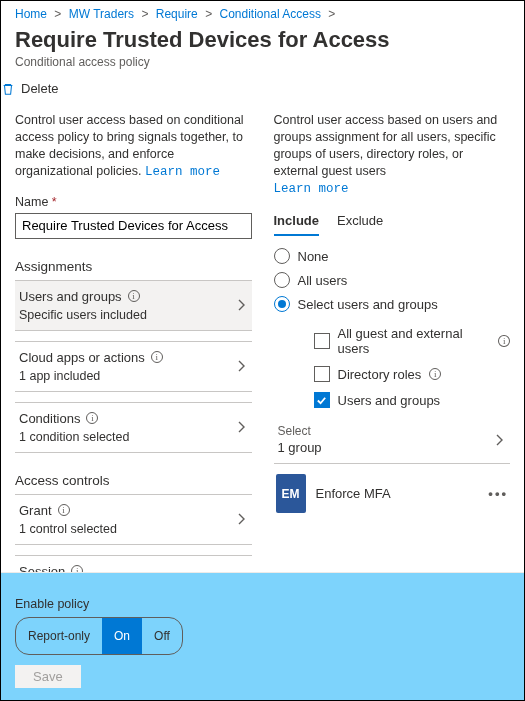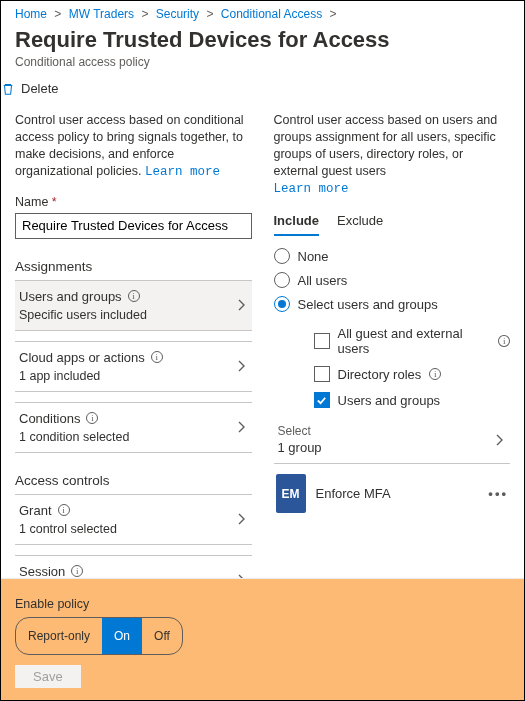--- a/index.html
+++ b/index.html
@@ -73,21 +73,21 @@
   .checkbox.checked { background:#0078d4; border-color:#0078d4; color:#fff; }
   .select-block { border-bottom:1px solid #c8c6c4; padding:8px 4px; position:relative; margin-top:8px; cursor:pointer;}
   .select-block .lbl { font-size:12px; color:#605e5c; }
   .select-block .val { font-size:13px; margin-top:2px; }
   .group-row { display:flex; align-items:center; gap:10px; padding:10px 2px; }
   .group-avatar { width:30px;height:39px;background:#2b579a;color:#fff;display:flex;align-items:center;justify-content:center;font-size:12px;font-weight:600;border-radius:2px;}
   .dots { margin-left:auto; color:#605e5c; letter-spacing:2px; cursor:pointer; font-weight:bold;}
   
   .footer {
     position:absolute; left:0; right:0; bottom:0;
-    border-top:1px solid #edebe9; padding:18px 14px 12px; background:#fdba74;
+    border-top:1px solid #edebe9; padding:24px 14px 12px; background:#7dd3fc;
   }
   .enable-label { font-size:12.5px; margin-bottom:6px; }
   .pill {
     display:inline-flex; border:1px solid #605e5c; border-radius:14px; height:38px;
     overflow:hidden; font-size:12px; align-items:stretch;
   }
   .pill span { display:flex; align-items:center; padding:0 12px; cursor:pointer;}
   .pill .sel { background:#0078d4; color:#fff; }
   .save-btn {
     margin-top:10px; display:inline-block; padding:4px 18px;
@@ -96,21 +96,21 @@
   svg { display:block; }
 </style>
 </head>
 <body>
 
 <div class="breadcrumb">
   <a>Home</a>
   <span class="sep">&gt;</span>
   <a>MW Traders</a>
   <span class="sep">&gt;</span>
-  <a>Security</a>
+  <a>Require</a>
   <span class="sep">&gt;</span>
   <a>Conditional Access</a>
   <span class="sep">&gt;</span>
 </div>
 
 <div class="title-area">
   <h1>Require Trusted Devices for Access</h1>
   <div class="subtitle">Conditional access policy</div>
 </div>
 

